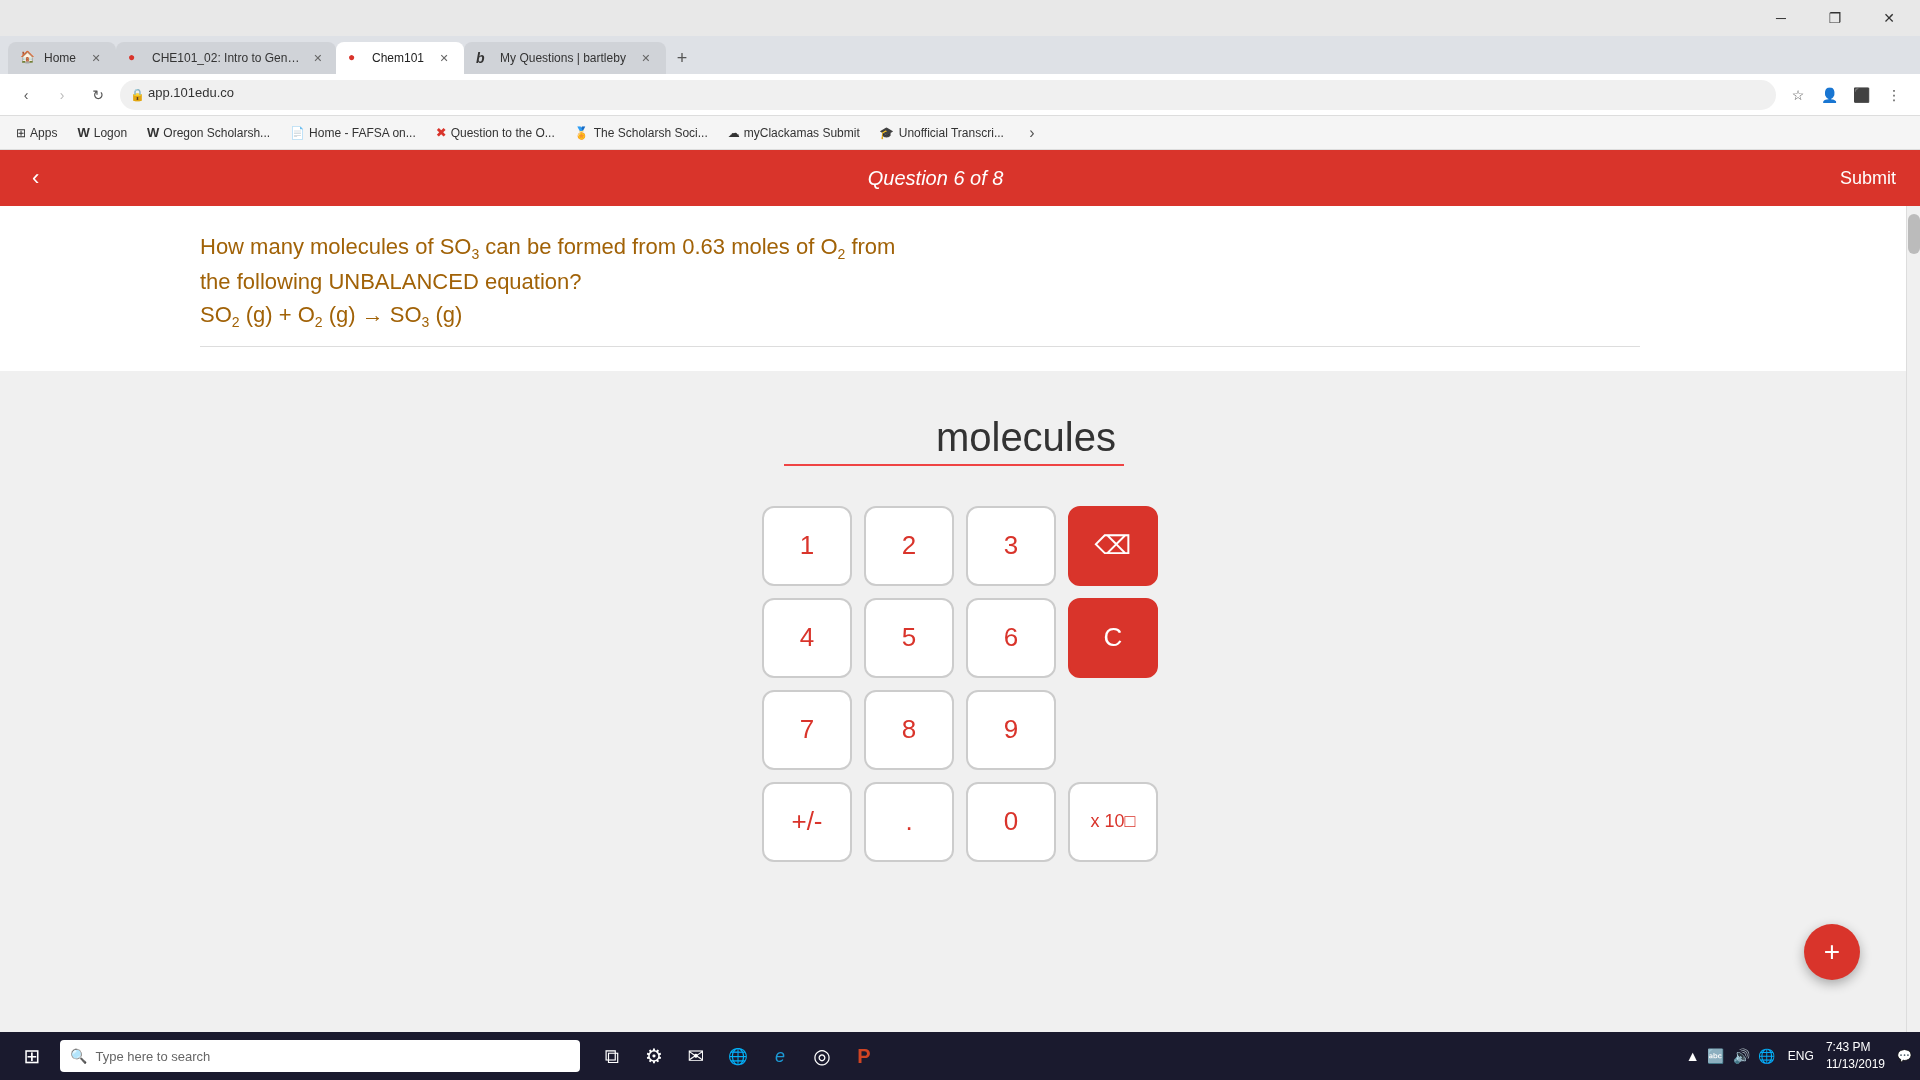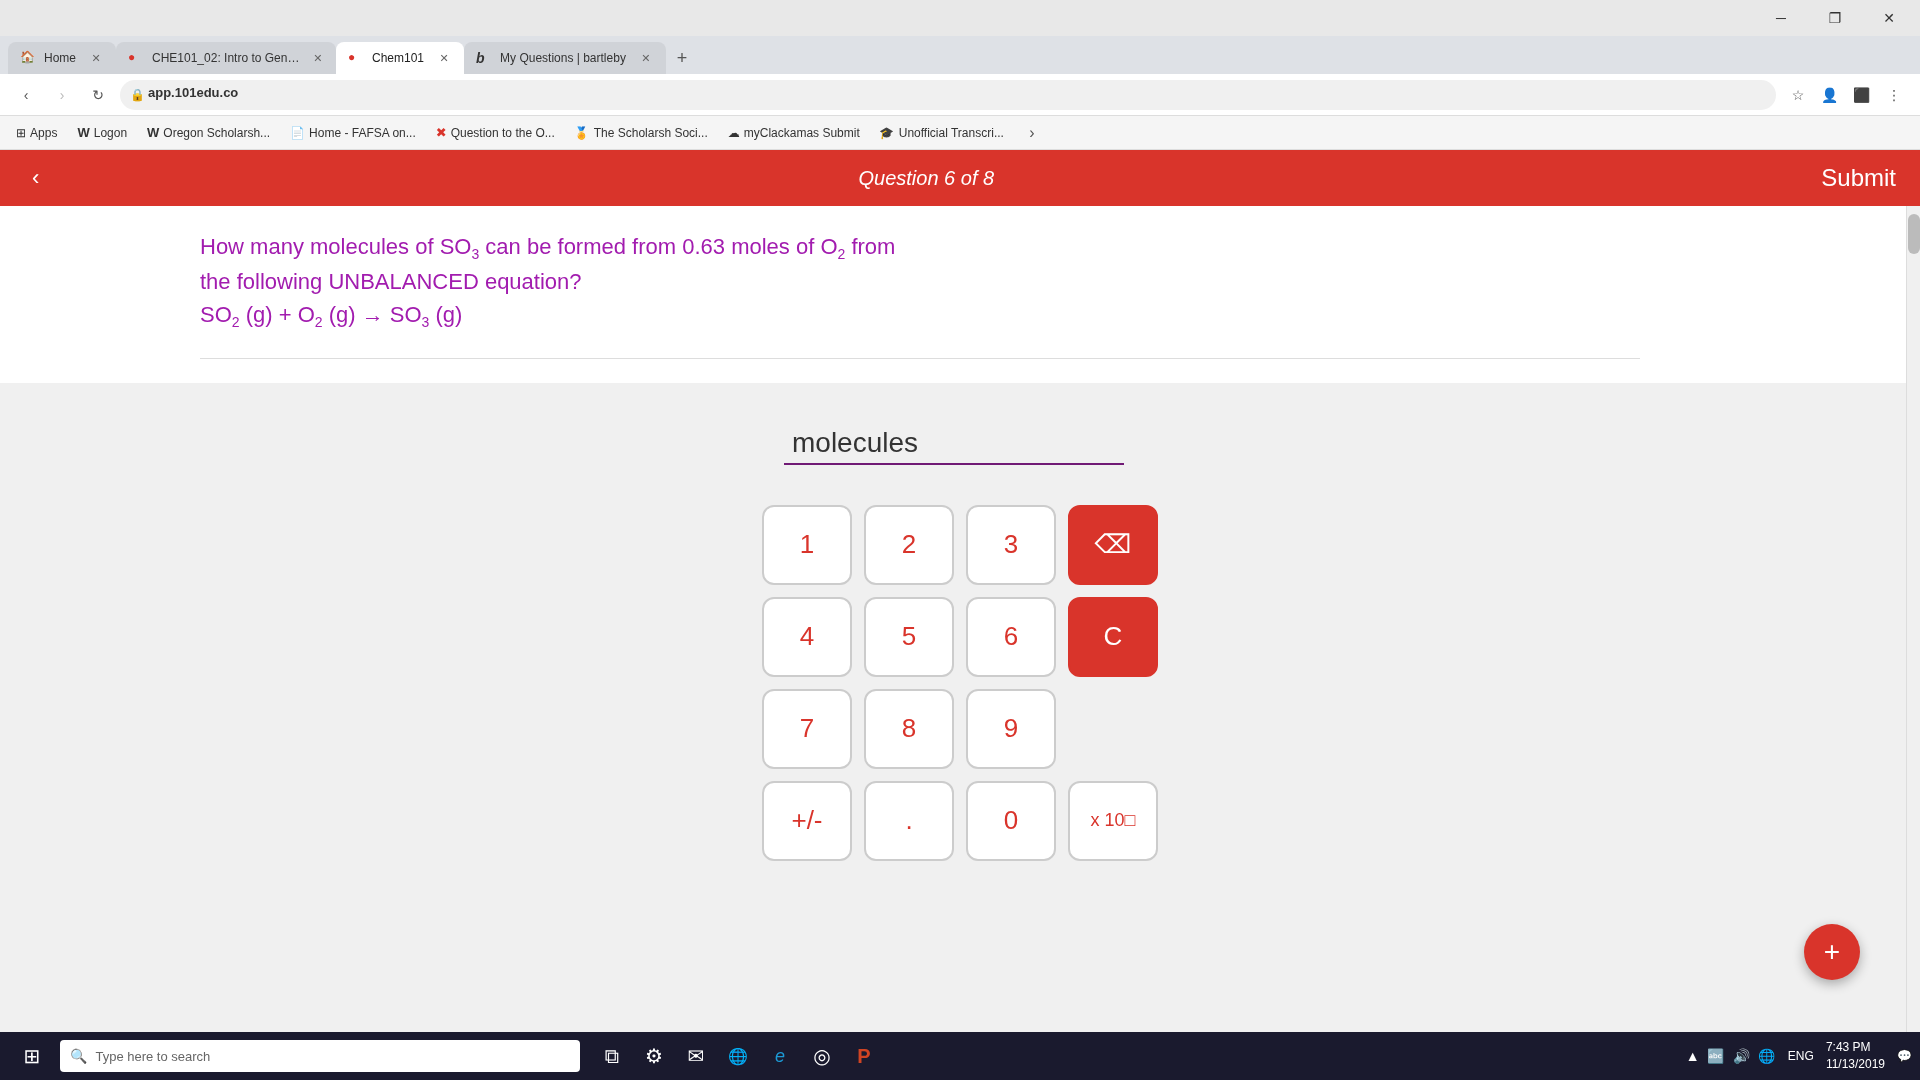--- a/index.html
+++ b/index.html
@@ -54,21 +54,21 @@
       height: 42px;
       display: flex;
       align-items: center;
       padding: 0 12px;
       gap: 8px;
       border-bottom: 1px solid #ddd;
     }
     .nav-btn { width: 28px; height: 28px; display: flex; align-items: center; justify-content: center; border-radius: 50%; cursor: pointer; font-size: 14px; color: #555; border: none; background: none; }
     .url-container { position: relative; flex: 1; display: flex; align-items: center; }
     .url-lock { position: absolute; left: 10px; font-size: 12px; color: #555; z-index: 1; }
-    .url-input { width: 100%; height: 30px; border: none; background: #f0f0f0; border-radius: 15px; padding: 0 14px 4px 28px; font-size: 13px; color: #333; outline: none; font-weight: bold; }
+    .url-input { width: 100%; height: 30px; border: none; background: #f0f0f0; border-radius: 15px; padding: 0 14px 4px 28px; font-size: 13px; color: #333; outline: none; }
     .address-icons { display: flex; gap: 4px; align-items: center; }
     .addr-icon { width: 28px; height: 28px; display: flex; align-items: center; justify-content: center; border-radius: 50%; cursor: pointer; font-size: 14px; color: #555; }
 
     
     .bookmarks-bar {
       background: #f5f5f5;
       height: 34px;
       display: flex;
       align-items: center;
       padding: 0 8px;
@@ -93,27 +93,27 @@
     .app-header {
       background: #d9342b;
       height: 56px;
       display: flex;
       align-items: center;
       padding: 0 24px;
       color: white;
     }
     .back-btn { font-size: 22px; cursor: pointer; padding: 8px; }
     .question-counter { flex: 1; text-align: center; font-size: 20px; font-weight: 500; font-style: italic; }
-    .submit-btn { font-size: 24px; cursor: pointer; font-weight: 500; margin-left: 16px; }
+    .submit-btn { font-size: 18px; cursor: pointer; font-weight: 500; margin-left: 16px; }
     .question-text {
       font-size: 22px;
-      color: #a21caf;
+      color: #a16207;
       line-height: 1.5;
       border-bottom: 1px solid #ddd;
-      padding-bottom: 24px;
+      padding-bottom: 12px;
     }
     .question-text sub { font-size: 14px; }
 
     
     .answer-area {
       background: #f0f0f0;
       min-height: 600px;
       display: flex;
       flex-direction: column;
       align-items: center;
@@ -121,24 +121,24 @@
     }
     .answer-input-row {
       display: flex;
       align-items: flex-end;
       gap: 12px;
       margin-bottom: 40px;
     }
     .answer-input {
       width: 340px;
       border: none;
-      border-bottom: 2px solid #701a75;
+      border-bottom: 2px solid #ef4444;
       background: transparent;
-      font-size: 28px;
-      text-align: left;
+      font-size: 40px;
+      text-align: right;
       outline: none;
       padding: 4px 8px;
       color: #333;
     }
     .answer-unit {
       font-size: 32px;
       color: #333;
     }
 
     

